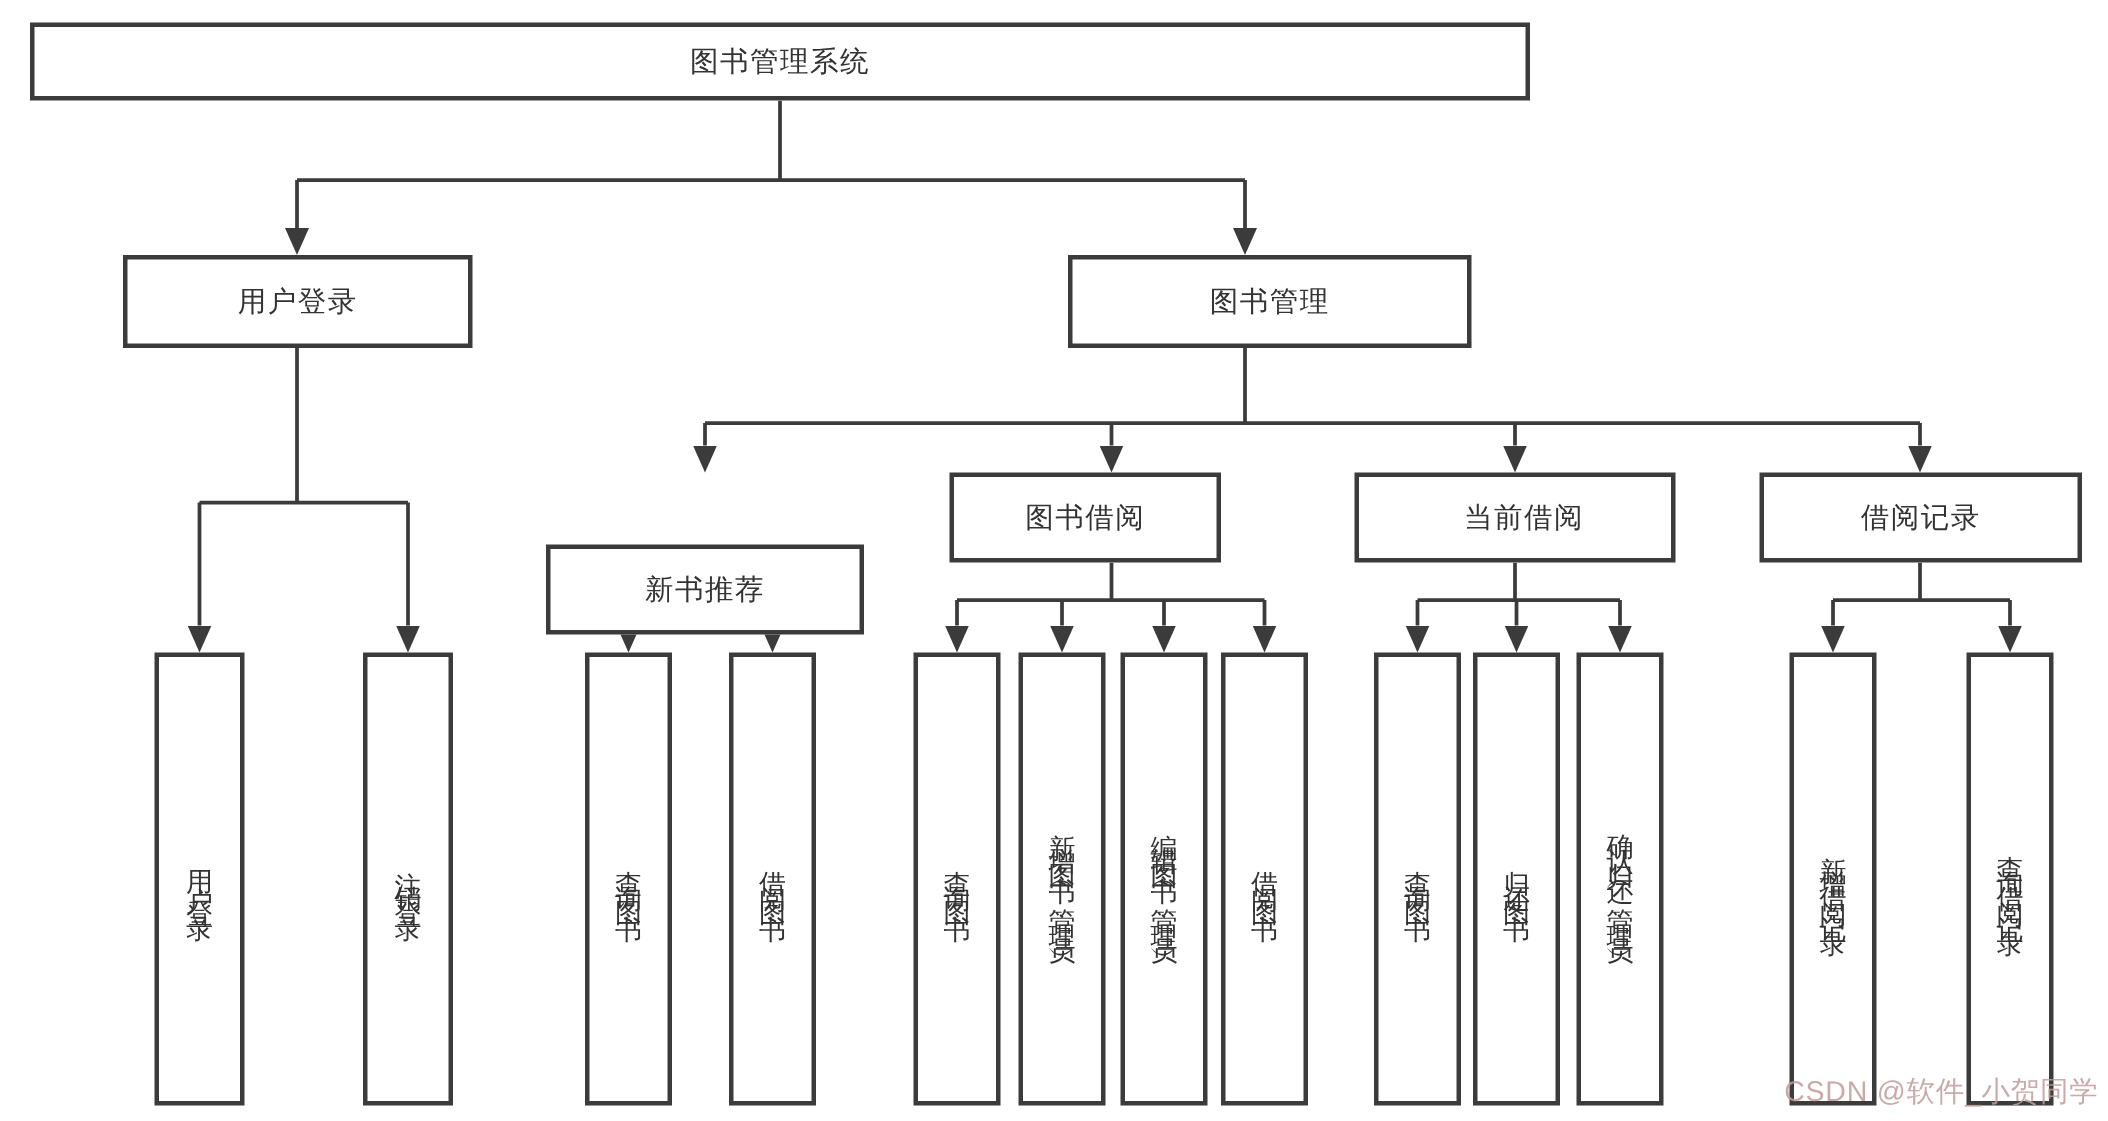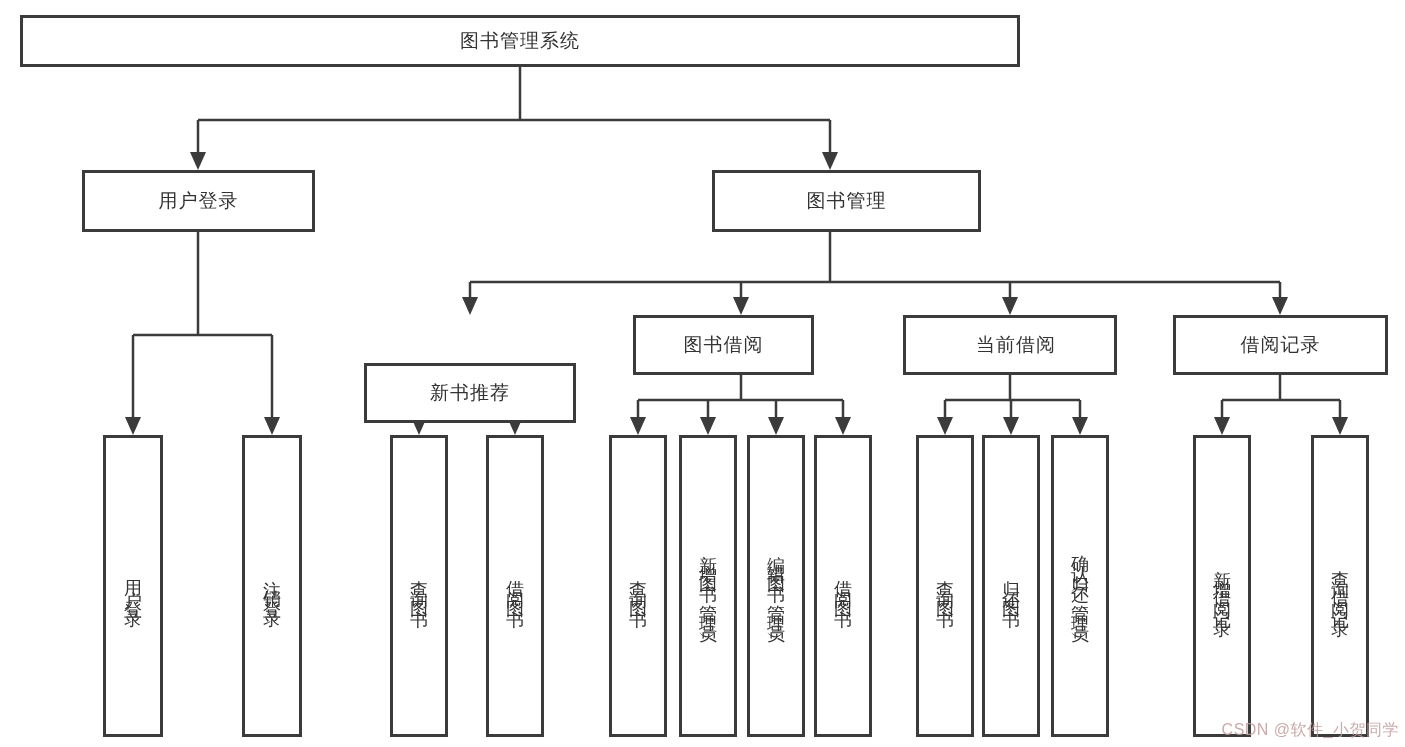--- a/index.html
+++ b/index.html
@@ -16,21 +16,21 @@
   }
   .hlabel { font-size:19px; letter-spacing:1px; }
   .leaf { z-index:2; }
   .vlabel {
     writing-mode:vertical-rl; text-orientation:mixed;
     font-size:18px; line-height:1; letter-spacing:10px;
     color:#333333; white-space:nowrap;
   }
   .watermark {
     position:absolute; right:6px; bottom:6px; z-index:5;
-    font-size:16px; color:#c09c9c; opacity:0.85; letter-spacing:0.5px;
+    font-size:19px; color:#c09c9c; opacity:0.85; letter-spacing:0.5px;
   }
 </style>
 </head>
 <body>
 
 <div id="stage">
 
   <svg id="wires" viewBox="0 0 1405 747" xmlns="http://www.w3.org/2000/svg">
     <defs>
       <marker id="arrow" markerUnits="userSpaceOnUse" markerWidth="18" markerHeight="16" refX="0" refY="8" orient="auto">

